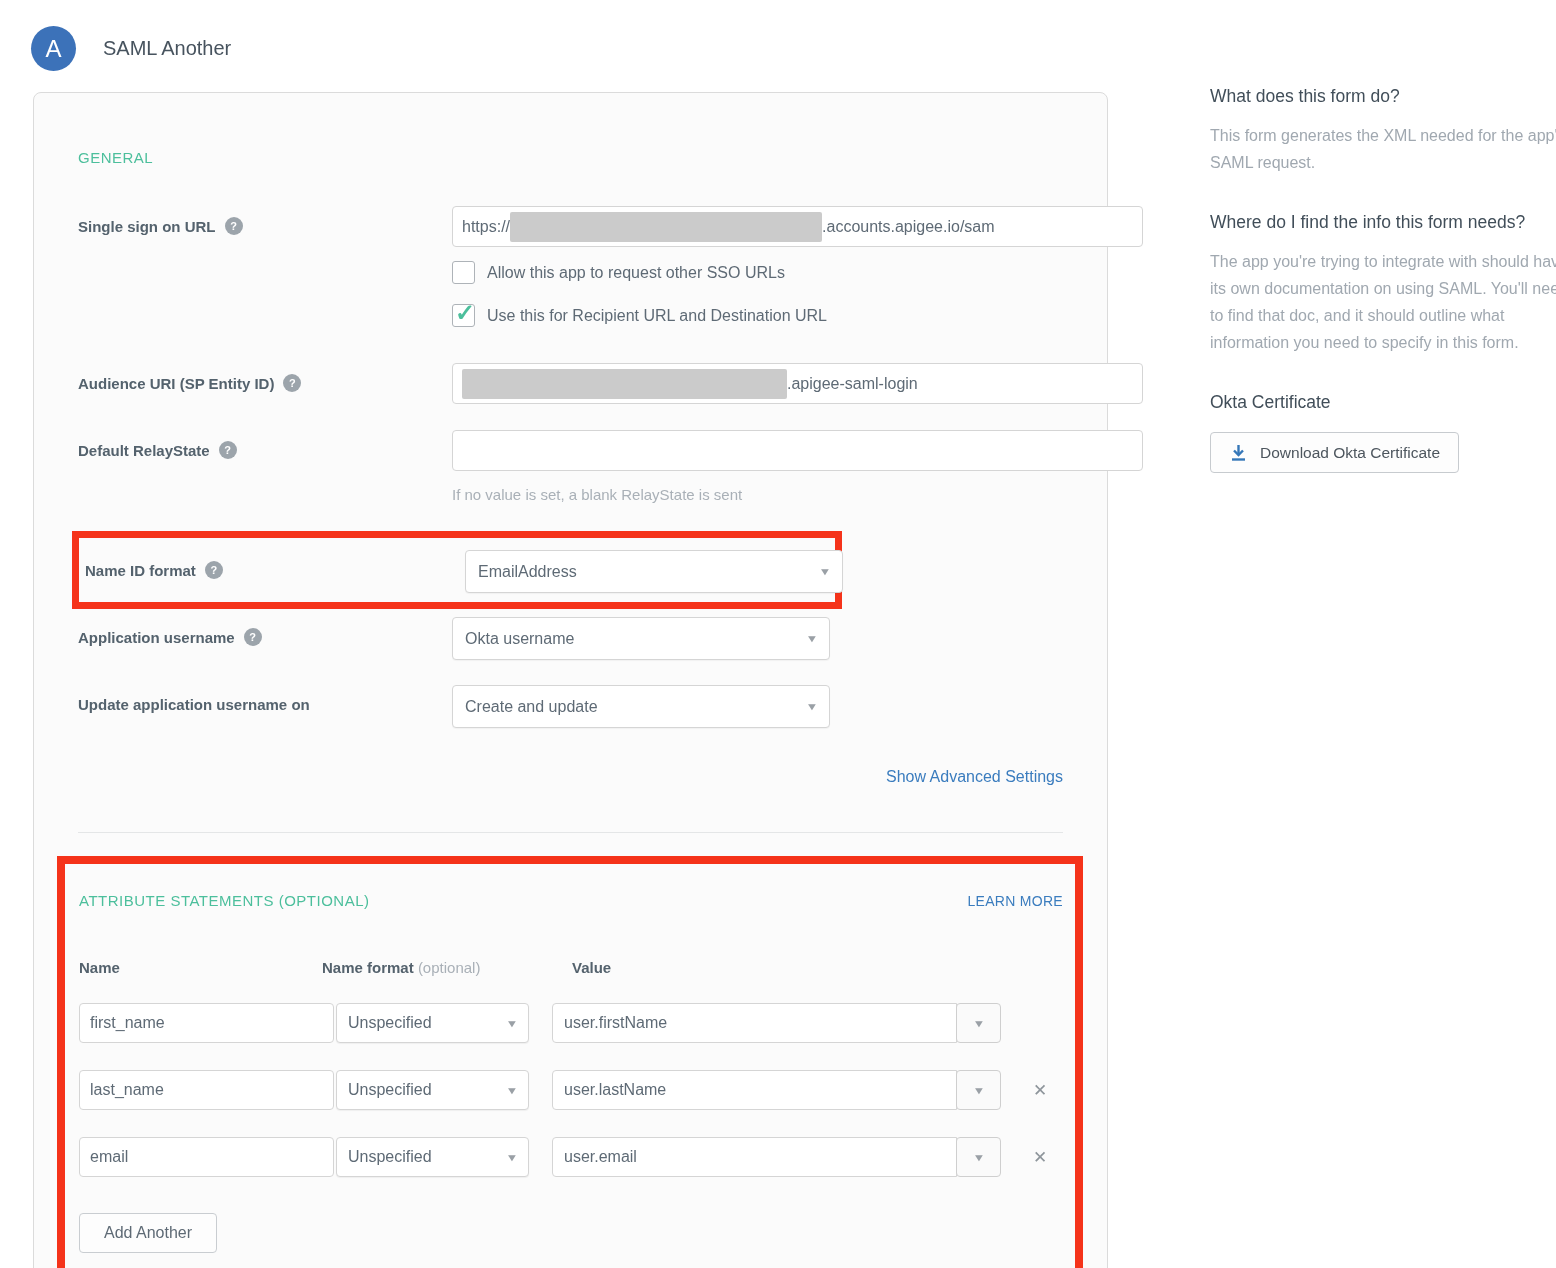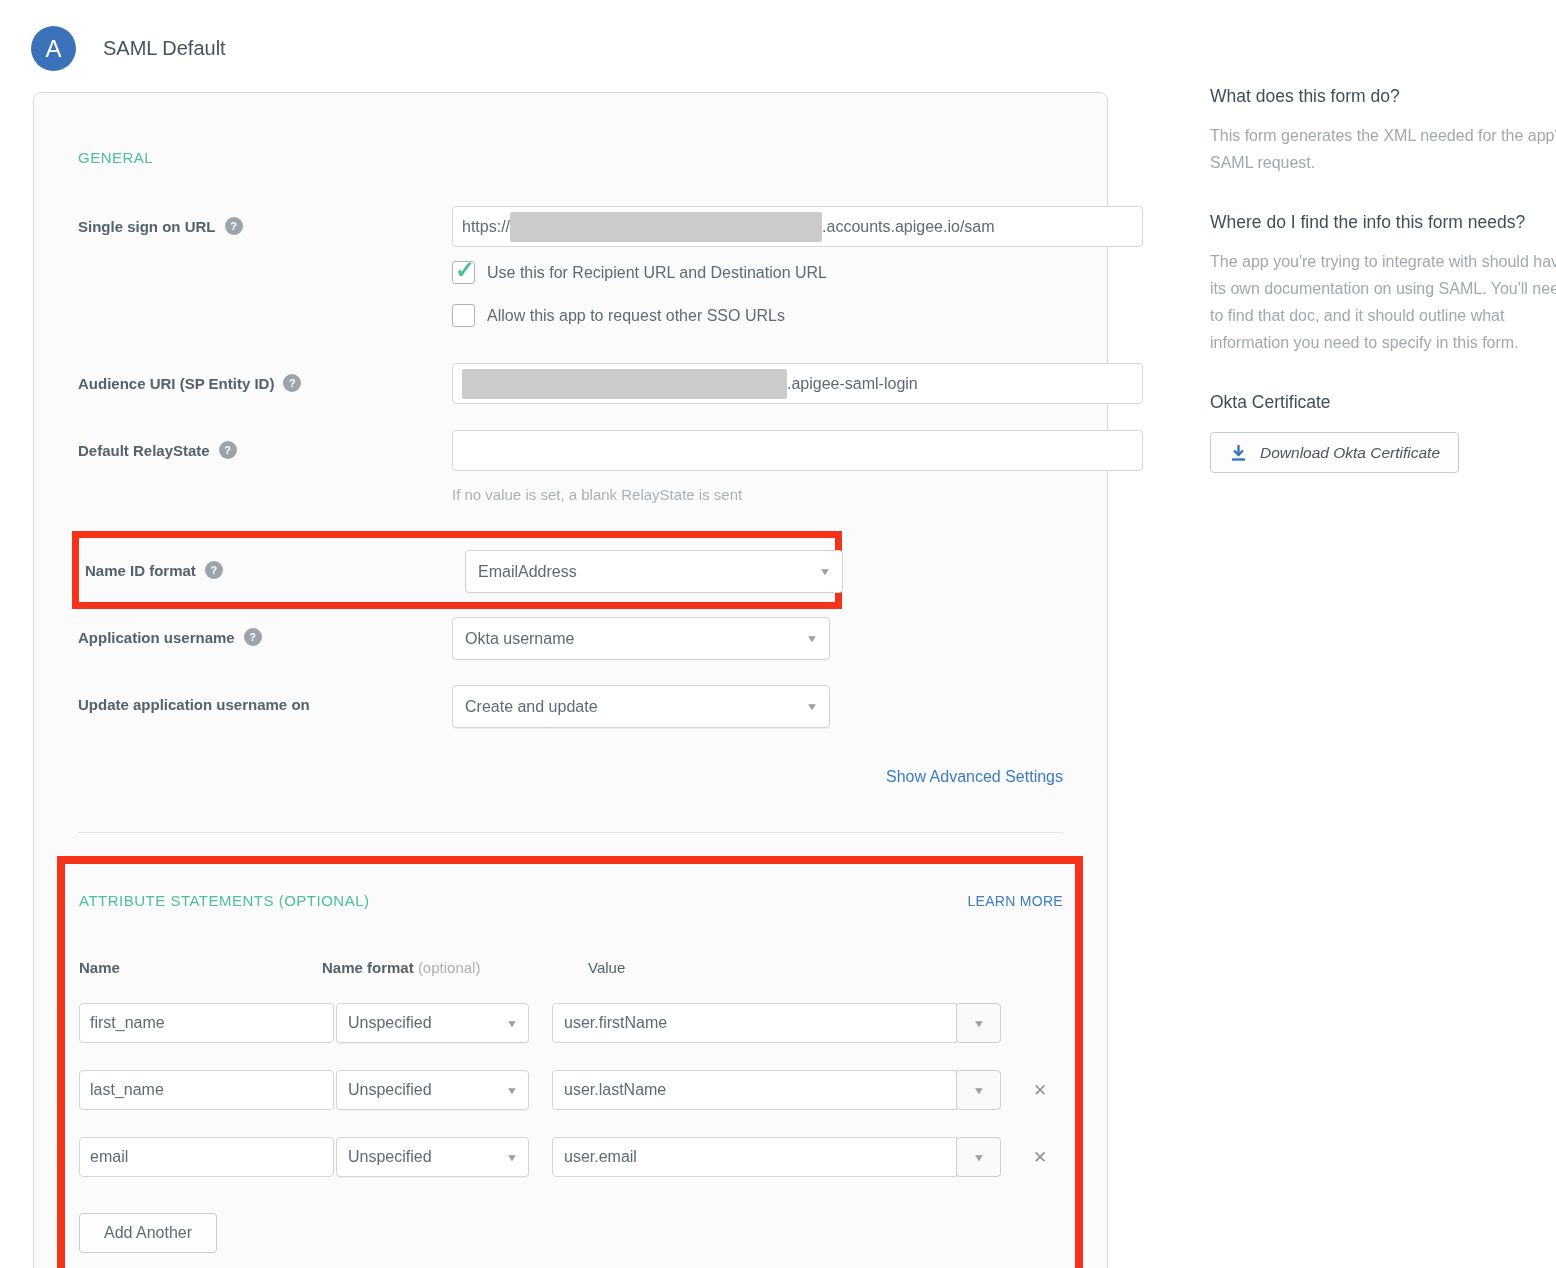--- a/index.html
+++ b/index.html
@@ -104,21 +104,21 @@
     border: 8px solid #F5331A;
     padding: 28px 12px 24px 14px;
   }
   .attr-header-row { display: flex; align-items: center; justify-content: space-between; }
   .learn-more { font-size: 14px; letter-spacing: 0.3px; }
 
   .attr-col-headers { display: flex; margin-top: 50px; font-size: 15px; color: #54626D; }
   .attr-col-name { width: 243px; font-weight: bold; }
   .attr-col-format { width: 250px; font-weight: bold; }
   .attr-col-format .optional { font-weight: normal; color: #A9B0B7; }
-  .attr-col-value { font-weight: normal; margin-left: 16px; }
+  .attr-col-value { font-weight: bold; }
 
   .attr-row { display: flex; align-items: center; margin-top: 27px; }
   .attr-row:first-of-type { margin-top: 28px; }
   .attr-name-input {
     width: 255px; height: 40px; background: #fff;
     border: 1px solid #D5D5D5; border-radius: 4px;
     padding: 0 10px; font-size: 16px; color: #5E6A75;
     font-family: "Liberation Sans", sans-serif;
     outline: none;
   }
@@ -156,54 +156,53 @@
   .sidebar { position: absolute; left: 1210px; top: 86px; width: 375px; }
   .sidebar h3 { font-size: 17.5px; font-weight: 400; color: #414E59; }
   .sidebar p { margin-top: 15px; font-size: 16px; color: #A0A8B0; line-height: 27px; }
   .sidebar .sb-gap { margin-top: 36px; }
   .download-btn {
     margin-top: 19px; height: 41px; padding: 0 18px;
     background: #FDFDFD; border: 1px solid #C7CBCF; border-radius: 4px;
     display: inline-flex; align-items: center;
     font-size: 15.5px; color: #4D565E; cursor: pointer;
     font-family: "Liberation Sans", sans-serif;
-    font-style: italic;
   }
   .download-icon { margin-right: 12px; display: inline-flex; }
 </style>
 </head>
 <body>
 
 <div class="step-header">
   <div class="step-circle">A</div>
-  <div class="step-title">SAML Default</div>
+  <div class="step-title">SAML Another</div>
 </div>
 
 <div class="main-panel">
 
   <div class="section-heading general-heading">GENERAL</div>
 
   <div class="form-row" style="margin-top: 40px;">
     <div class="form-label-col">
       <span class="form-label">Single sign on URL</span>
       <span class="help-icon">?</span>
     </div>
     <div class="form-control-col">
       <div class="text-field">
         <span>https://</span>
         <span class="redact redact-sso"></span>
         <span>.accounts.apigee.io/sam</span>
       </div>
       <div class="checkbox-row">
+        <span class="checkbox"></span>
+        <span class="checkbox-label">Allow this app to request other SSO URLs</span>
+      </div>
+      <div class="checkbox-row">
         <span class="checkbox checked"></span>
         <span class="checkbox-label">Use this for Recipient URL and Destination URL</span>
-      </div>
-      <div class="checkbox-row">
-        <span class="checkbox"></span>
-        <span class="checkbox-label">Allow this app to request other SSO URLs</span>
       </div>
     </div>
   </div>
 
   <div class="form-row" style="margin-top: 36px;">
     <div class="form-label-col">
       <span class="form-label">Audience URI (SP Entity ID)</span>
       <span class="help-icon">?</span>
     </div>
     <div class="form-control-col">

